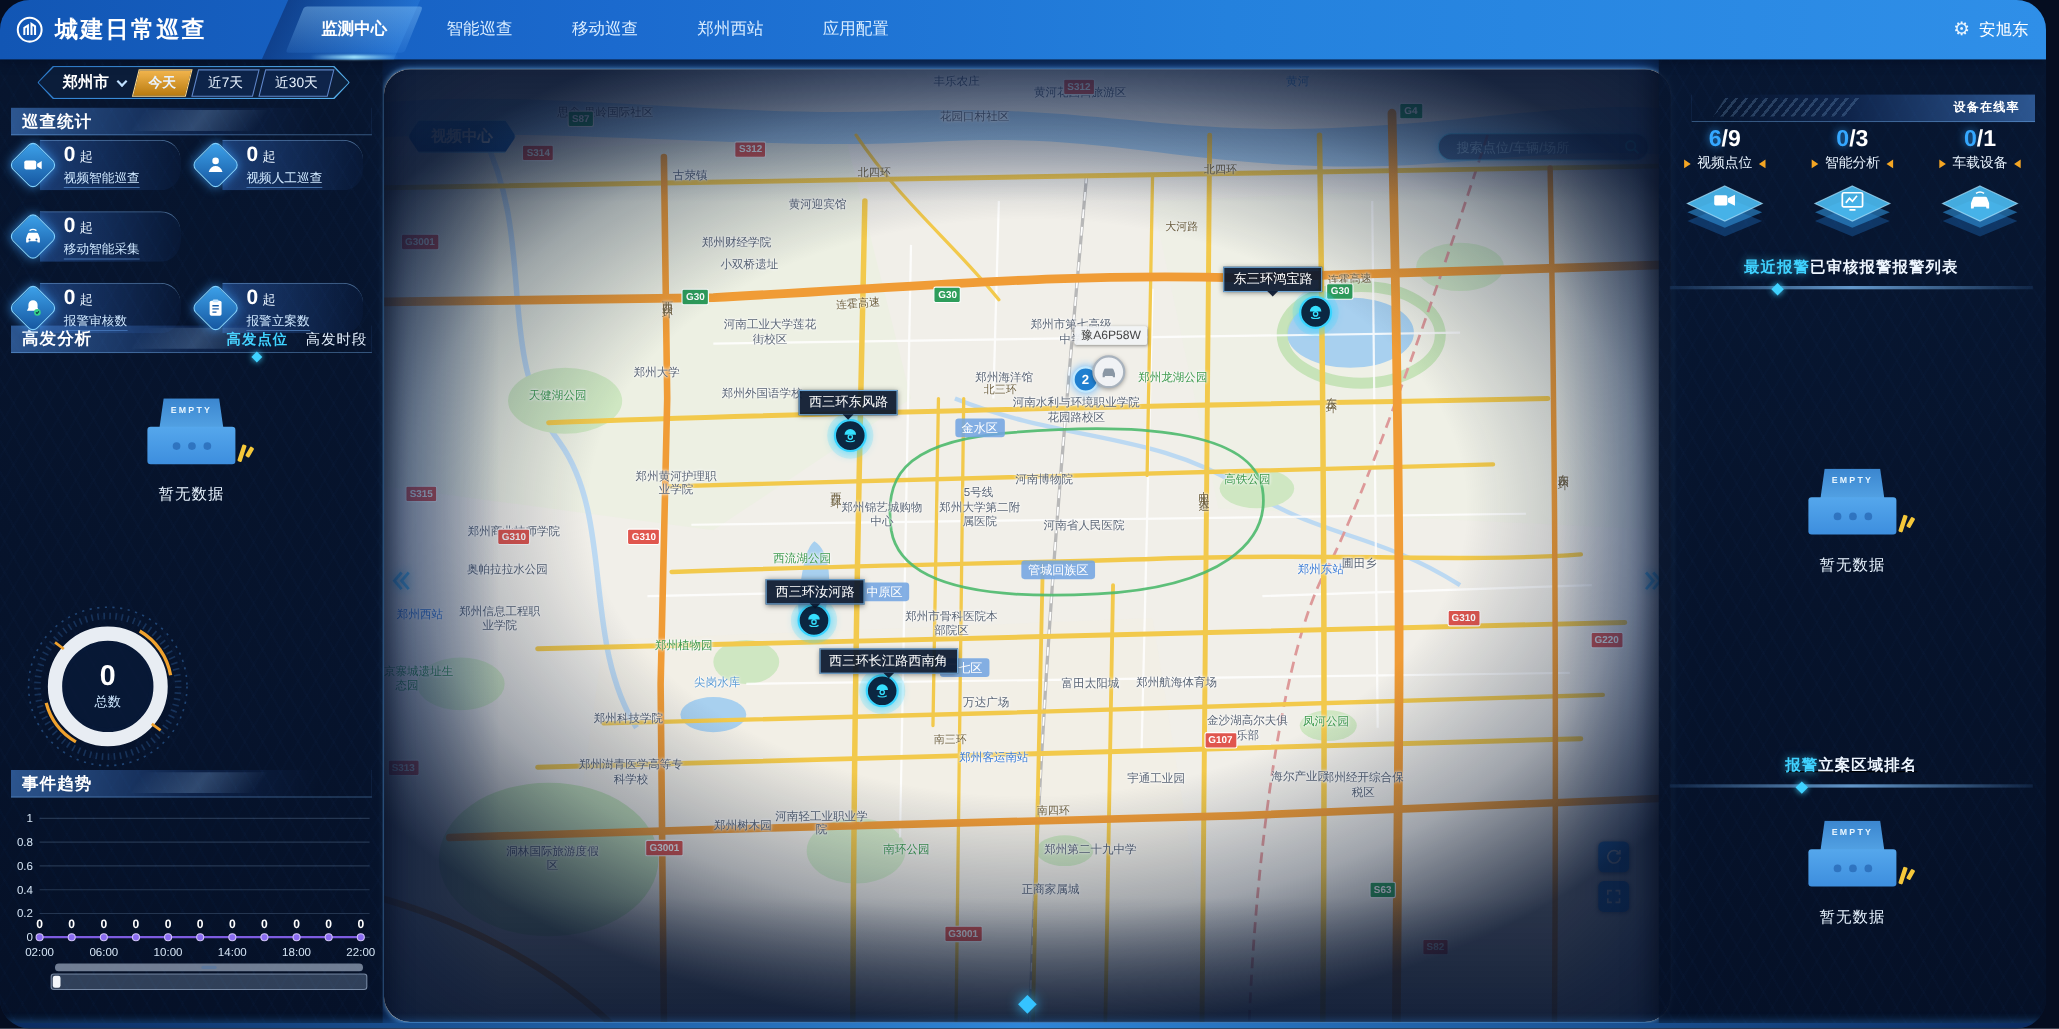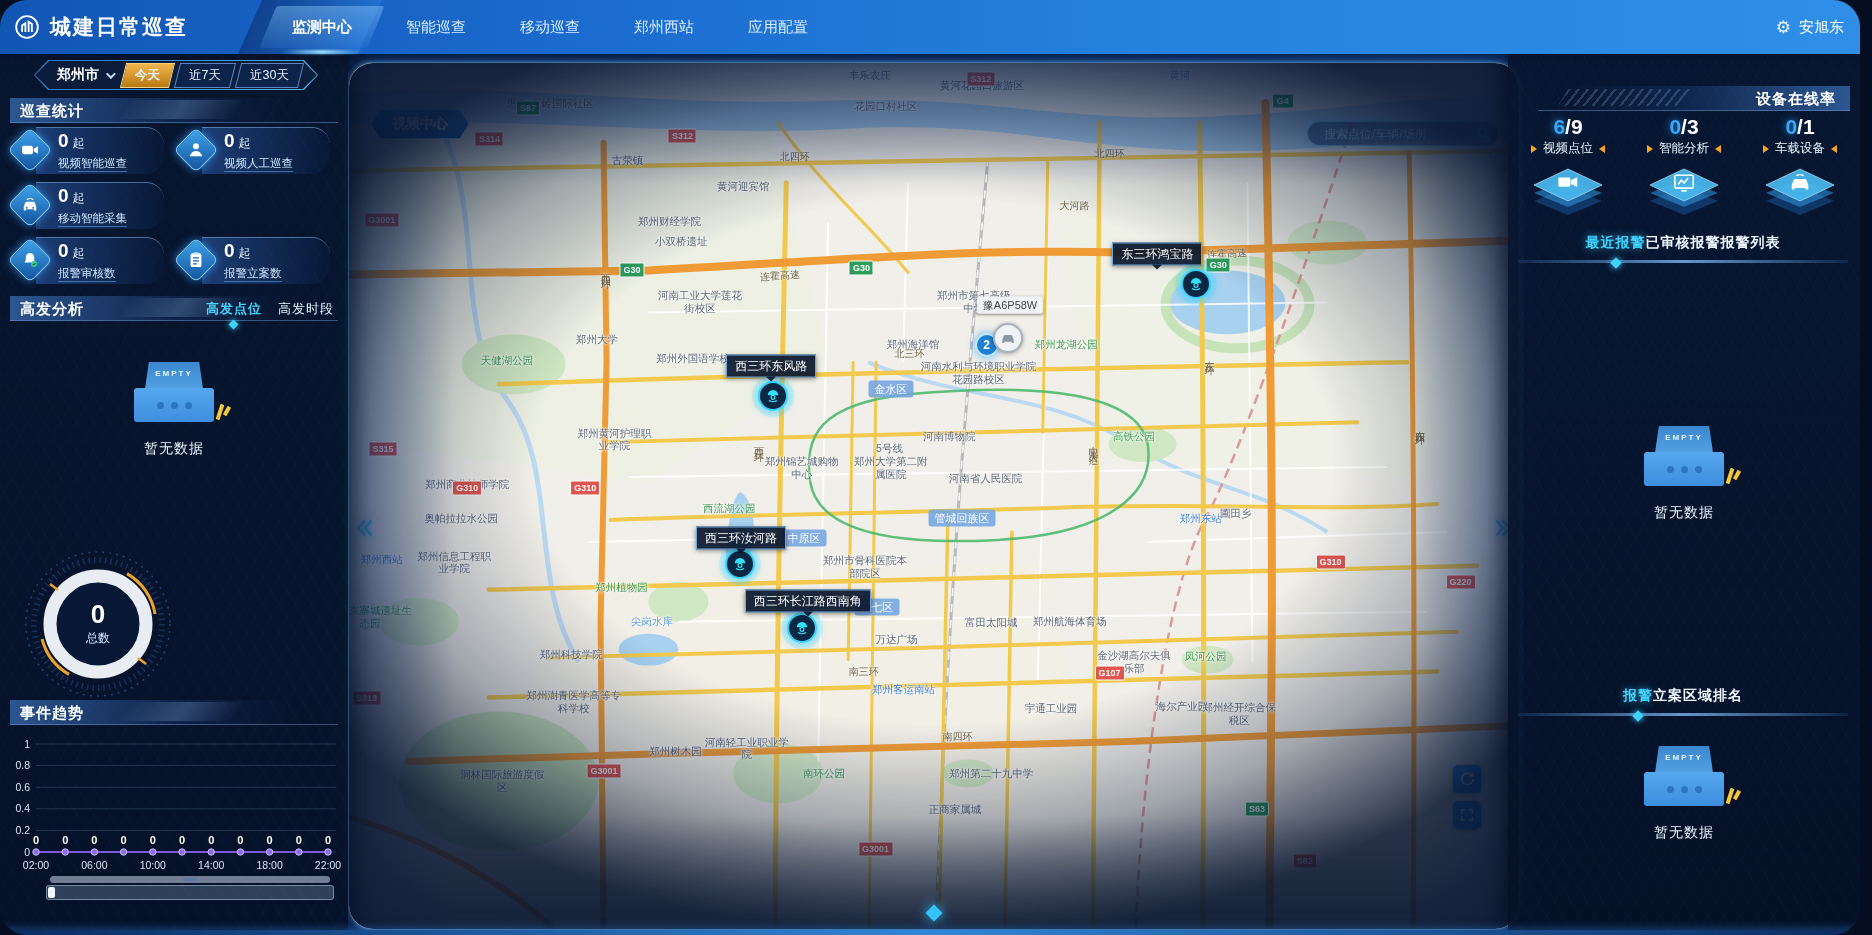--- a/index.html
+++ b/index.html
@@ -115,21 +115,21 @@
   .filter-bar{position:absolute;inset:1px;background:rgba(8,22,48,.94);display:flex;align-items:center;
     clip-path:polygon(14px 0,calc(100% - 14px) 0,100% 50%,calc(100% - 14px) 100%,14px 100%,0 50%);}
   .city-dd{display:flex;align-items:center;gap:7px;color:#fff;font-size:14px;font-weight:bold;padding:0 10px 0 22px;cursor:pointer;}
   .chev{width:7px;height:7px;border-right:2px solid #bfe0ff;border-bottom:2px solid #bfe0ff;transform:rotate(45deg) translateY(-2px);}
   .range-tabs{display:flex;gap:5px;}
   .rtab{position:relative;padding:3px 11px;font-size:12.5px;color:#e8f3ff;cursor:pointer;transform:skewX(-14deg);
     border:1px solid #5f86c8;background:rgba(15,40,85,.6);}
   .rtab span{display:inline-block;transform:skewX(14deg);}
   .rtab.active{background:linear-gradient(180deg,#f3b64e,#b87a10);border-color:#ffd685;font-weight:bold;}
   
-  .pgrid{position:absolute;left:10px;top:72px;width:330px;display:grid;grid-template-columns:166px 166px;row-gap:7px;}
+  .pgrid{position:absolute;left:10px;top:72px;width:330px;display:grid;grid-template-columns:166px 166px;row-gap:17px;}
   .pstat{position:relative;height:48px;display:flex;align-items:center;}
   .pstat-ic{position:relative;width:40px;height:40px;flex:0 0 40px;z-index:2;display:flex;align-items:center;justify-content:center;}
   .pstat-ic::before{content:"";position:absolute;inset:4px;transform:rotate(45deg);border-radius:6px;
     background:linear-gradient(135deg,#3ea4ec,#14549e);border:1px solid #7fd0ff;box-shadow:0 0 10px rgba(60,160,255,.75);}
   .pstat-ic svg{position:relative;width:20px;height:20px;z-index:2;}
   .pstat-body{position:relative;margin-left:-14px;padding:3px 8px 2px 22px;min-width:128px;
     background:linear-gradient(90deg,rgba(45,95,175,.55),rgba(20,50,110,.12));
     border-radius:0 18px 18px 0;border-top:1px solid rgba(150,205,255,.45);}
   .pstat-val{color:#fff;font-size:19px;font-weight:bold;line-height:20px;}
   .pstat-val small{font-size:12px;font-weight:normal;margin-left:4px;color:#e8f4ff;}
@@ -156,21 +156,21 @@
   .trend-svg{position:absolute;left:6px;top:678px;}
   .datazoom{position:absolute;left:46px;top:822px;width:288px;height:26px;cursor:pointer;}
   .dz-top{position:absolute;left:4px;right:4px;top:0;height:7px;border-radius:4px;background:rgba(200,215,235,.55);}
   .dz-top::after{content:"";position:absolute;left:50%;top:2px;width:14px;height:3px;margin-left:-7px;border-radius:2px;
     background:rgba(90,120,160,.8);}
   .dz-bot{position:absolute;left:0;right:0;top:9px;height:15px;border-radius:3px;background:rgba(150,175,205,.3);
     border:1px solid rgba(190,210,235,.5);}
   .dz-handle{position:absolute;left:1px;top:1px;width:7px;height:11px;border-radius:2px;background:#f2f6fb;}
   
   .dev-h{position:absolute;right:10px;top:32px;left:30px;height:25px;line-height:25px;text-align:right;padding-right:14px;
-    color:#fff;font-size:15px;font-weight:bold;letter-spacing:1px;
+    color:#fff;font-size:11px;font-weight:bold;letter-spacing:1px;
     background:linear-gradient(265deg,rgba(70,130,210,.6) 0%,rgba(35,75,150,.25) 55%,rgba(35,75,150,0) 90%);
     border-bottom:1px solid rgba(120,180,240,.4);}
   .dev-h::before{content:"";position:absolute;left:8%;top:3px;width:40%;height:70%;
     background:repeating-linear-gradient(100deg,rgba(160,210,255,.2) 0 3px,transparent 3px 9px);transform:skewX(-32deg);}
   .devrow{position:absolute;left:4px;right:4px;top:62px;display:flex;justify-content:space-between;}
   .dstat{width:112px;text-align:center;}
   .dstat-num{font-size:21px;line-height:22px;color:#fff;}
   .dstat-num b{color:#35a8ff;text-shadow:0 0 8px rgba(53,168,255,.8);}
   .dstat-num span{font-weight:bold;}
   .dstat-lab{margin-top:2px;color:#eaf5ff;font-size:12.5px;display:flex;align-items:center;justify-content:center;gap:6px;}
@@ -718,21 +718,21 @@
               <i></i>
               <i></i>
               <i></i>
             </div>
          <div class="ezap"></div><div class="ezap z2"></div>
        </div>
        <div class="etext">暂无数据</div>
      </div>
       </div>
 
-    <div class="tabrow" id="caseTabs" style="top:633px;">
+    <div class="tabrow" id="caseTabs" style="top:633px;text-decoration:underline;">
         <span class="tab active">报警</span>
         <span class="tab">立案</span>
         <span class="tab">区域排名</span>
       </div>
     <div class="empty" id="empty3" style="top:692px;">
         <div>
        <div class="ebox">
          <div class="eflap"><span>EMPTY</span></div>
          <div class="ebody">
               <i></i>

